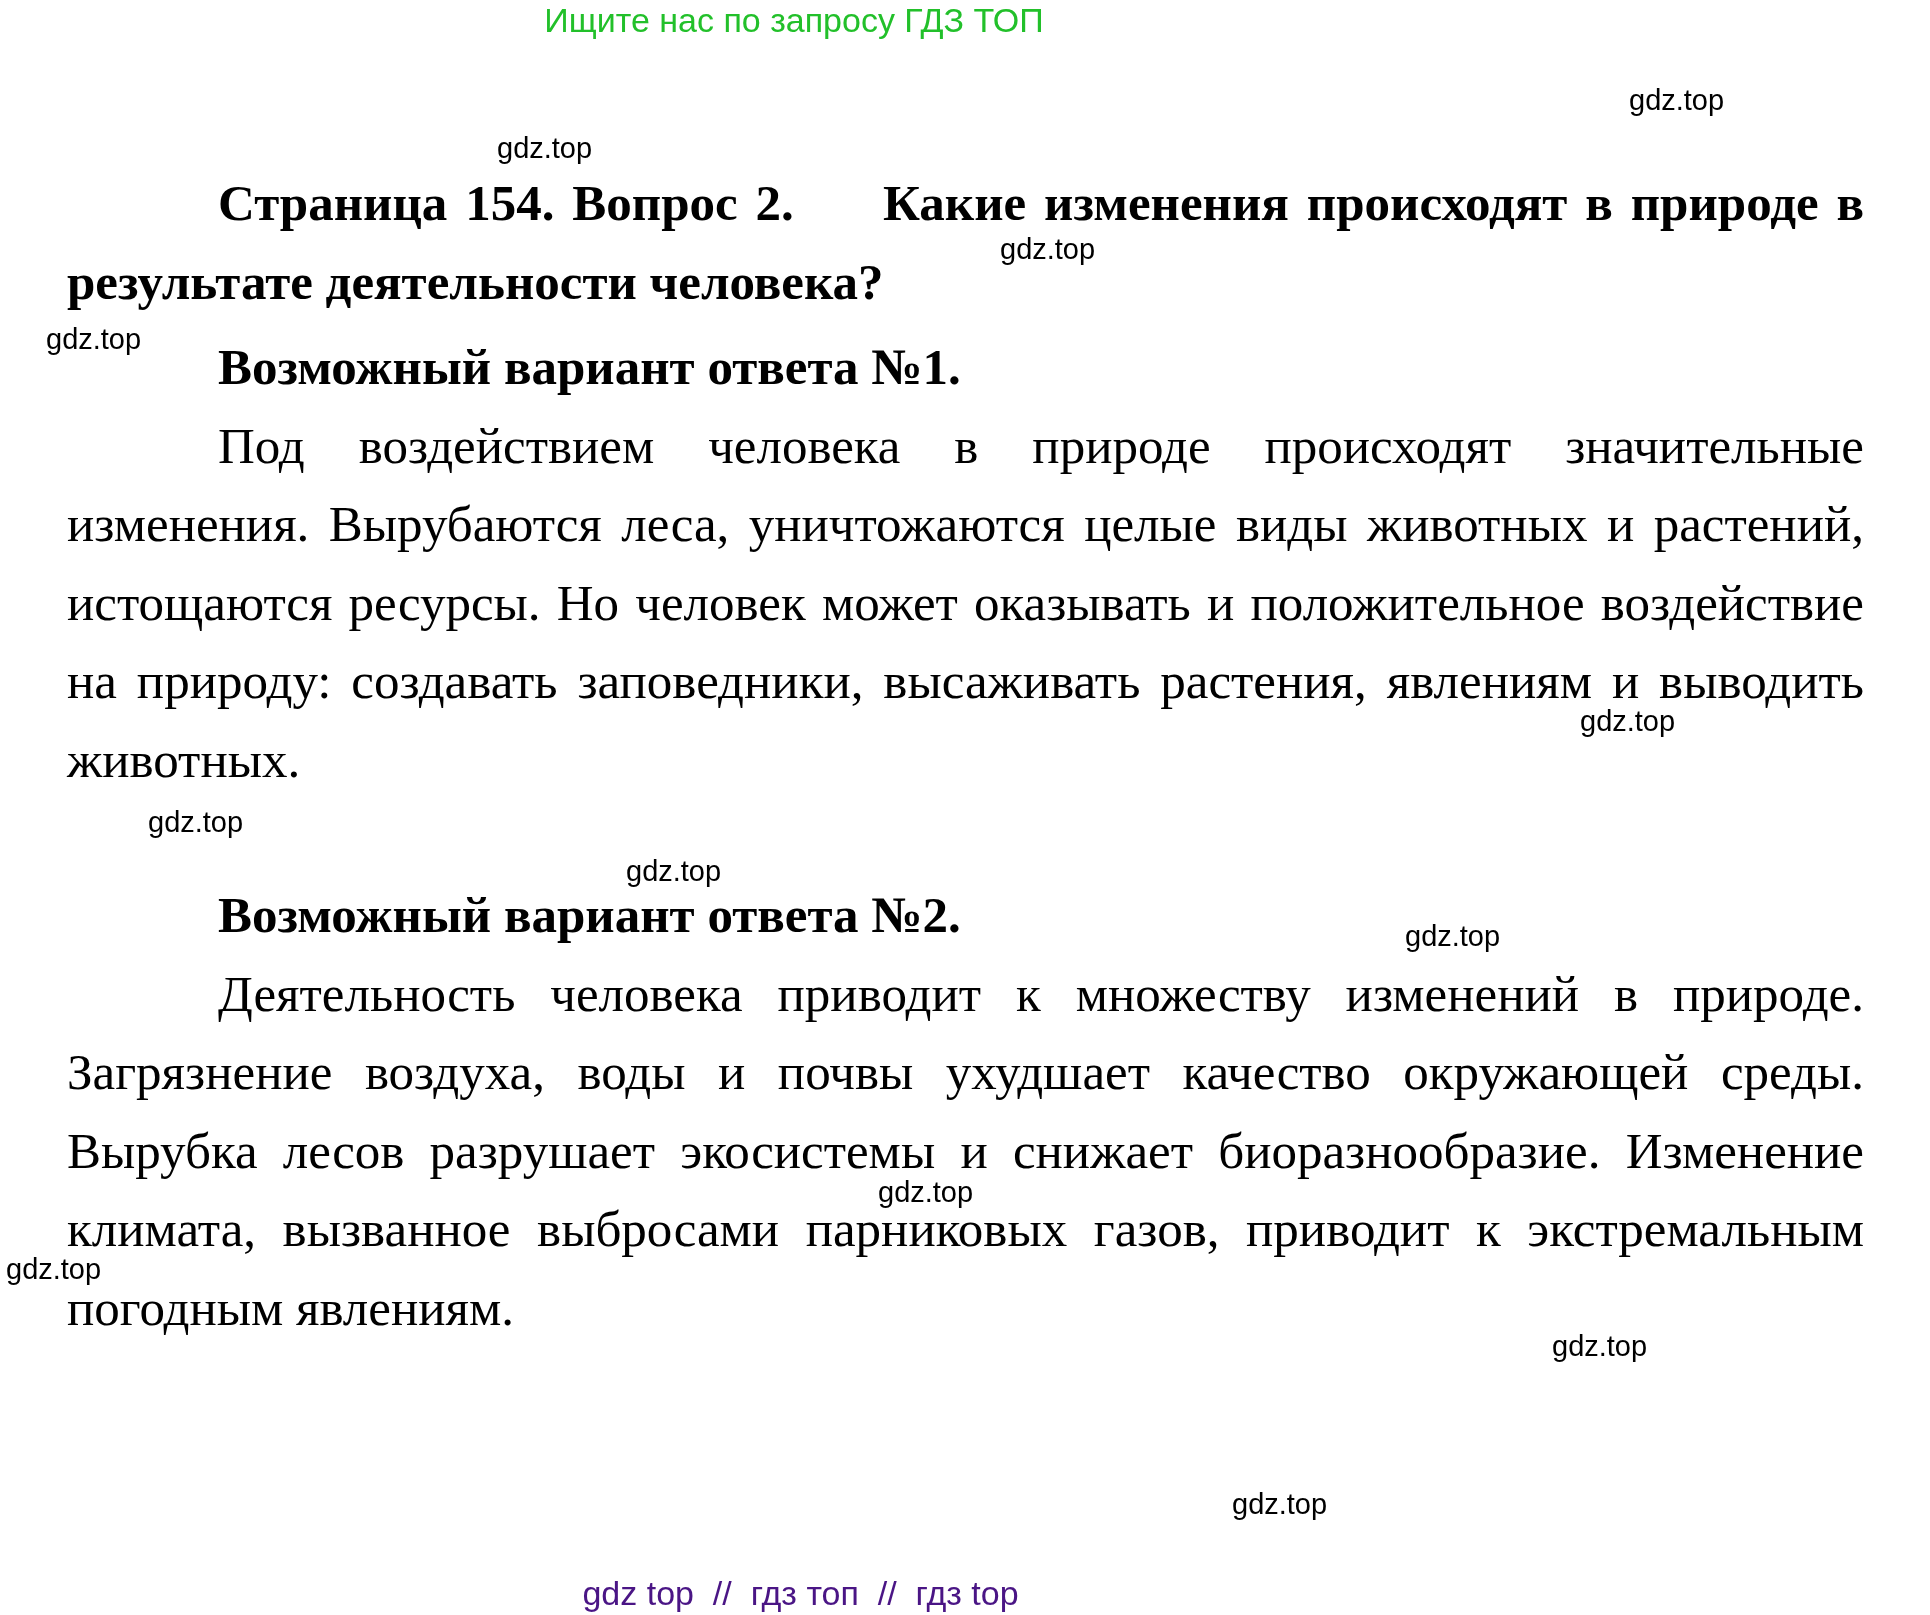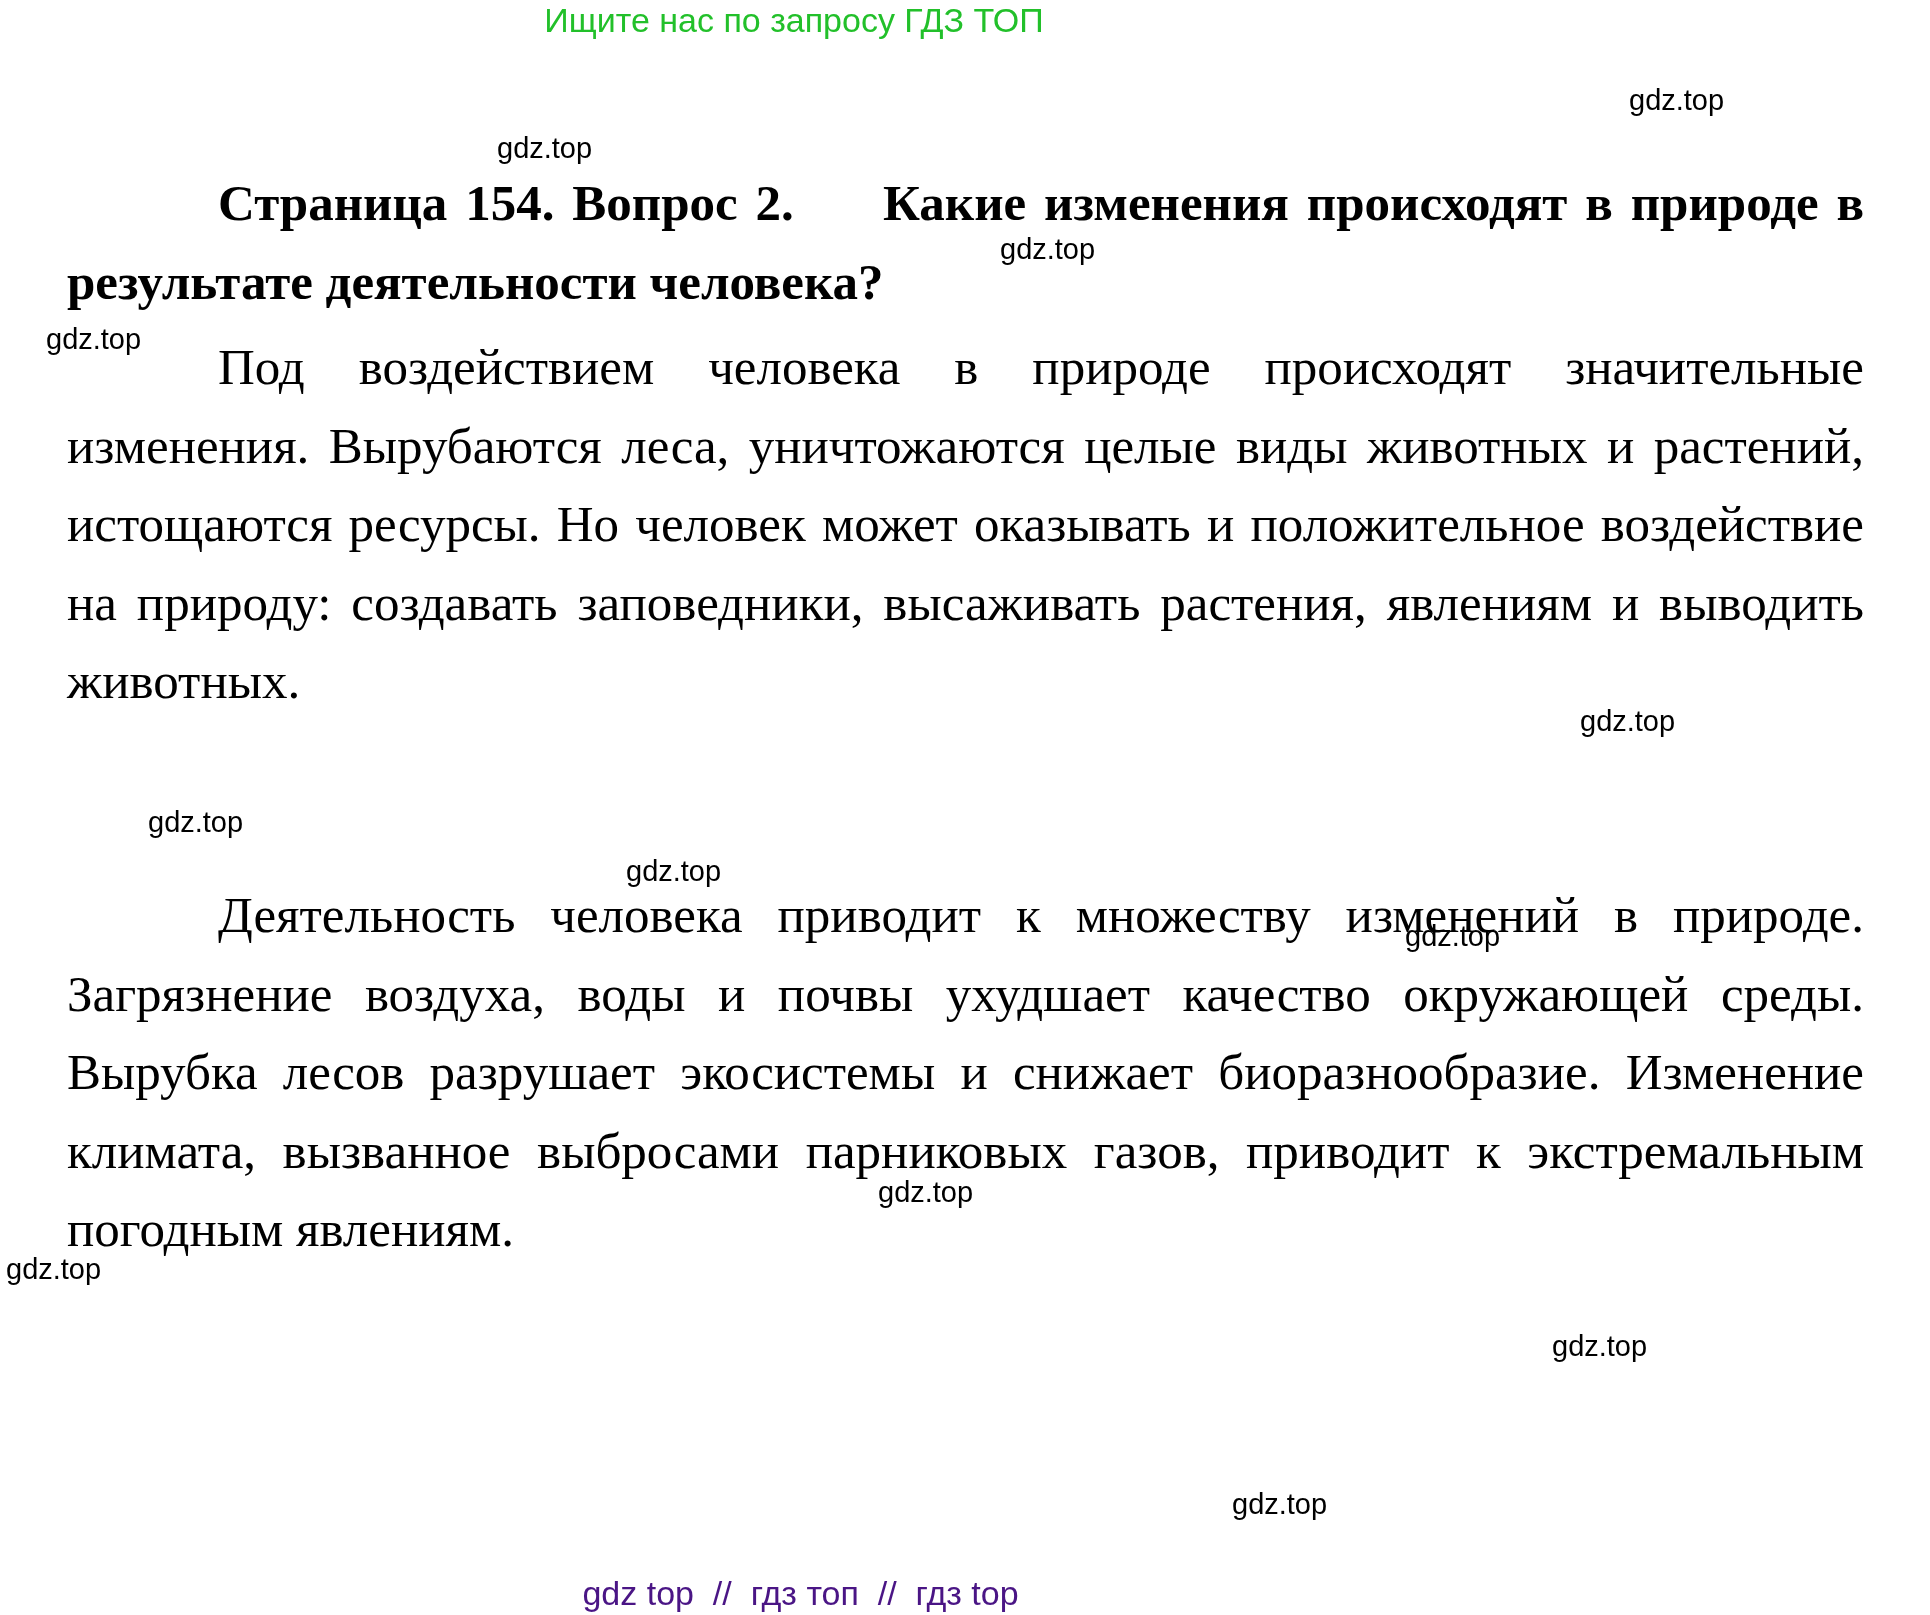--- a/index.html
+++ b/index.html
@@ -29,20 +29,22 @@
 <div class="wm" style="left:878px;top:1176px;">gdz.top</div>
 <div class="wm" style="left:6px;top:1253px;">gdz.top</div>
 <div class="wm" style="left:1552px;top:1330px;">gdz.top</div>
 <div class="wm" style="left:1232px;top:1488px;">gdz.top</div>
 
 <div class="block" style="top:164px;">
   <p class="p ind b"><span>Страница 154. Вопрос 2.</span>&nbsp;&nbsp;&nbsp;&nbsp;&nbsp;<span>Какие изменения происходят в природе в результате деятельности человека?</span></p>
 </div>
 
 <div class="block" style="top:328px;">
+  <p class="heading">Возможный вариант ответа №1.</p>
   <p class="p ind">Под воздействием человека в природе происходят значительные изменения. Вырубаются леса, уничтожаются целые виды животных и растений, истощаются ресурсы. Но человек может оказывать и положительное воздействие на природу: создавать заповедники, высаживать растения, явлениям и выводить животных.</p>
 </div>
 
 <div class="block" style="top:876px;">
+  <p class="heading">Возможный вариант ответа №2.</p>
   <p class="p ind">Деятельность человека приводит к множеству изменений в природе. Загрязнение воздуха, воды и почвы ухудшает качество окружающей среды. Вырубка лесов разрушает экосистемы и снижает биоразнообразие. Изменение климата, вызванное выбросами парниковых газов, приводит к экстремальным погодным явлениям.</p>
 </div>
 
 <div class="footer" style="white-space:pre;">gdz top  //  гдз топ  //  гдз top</div>
 
 </body></html>

